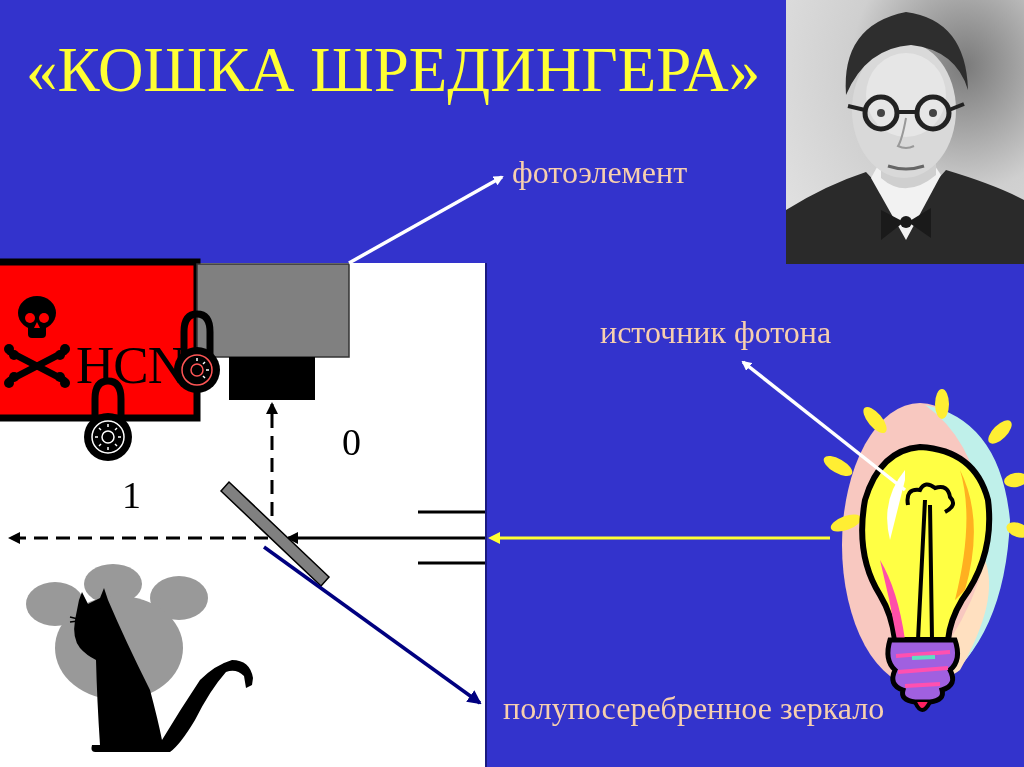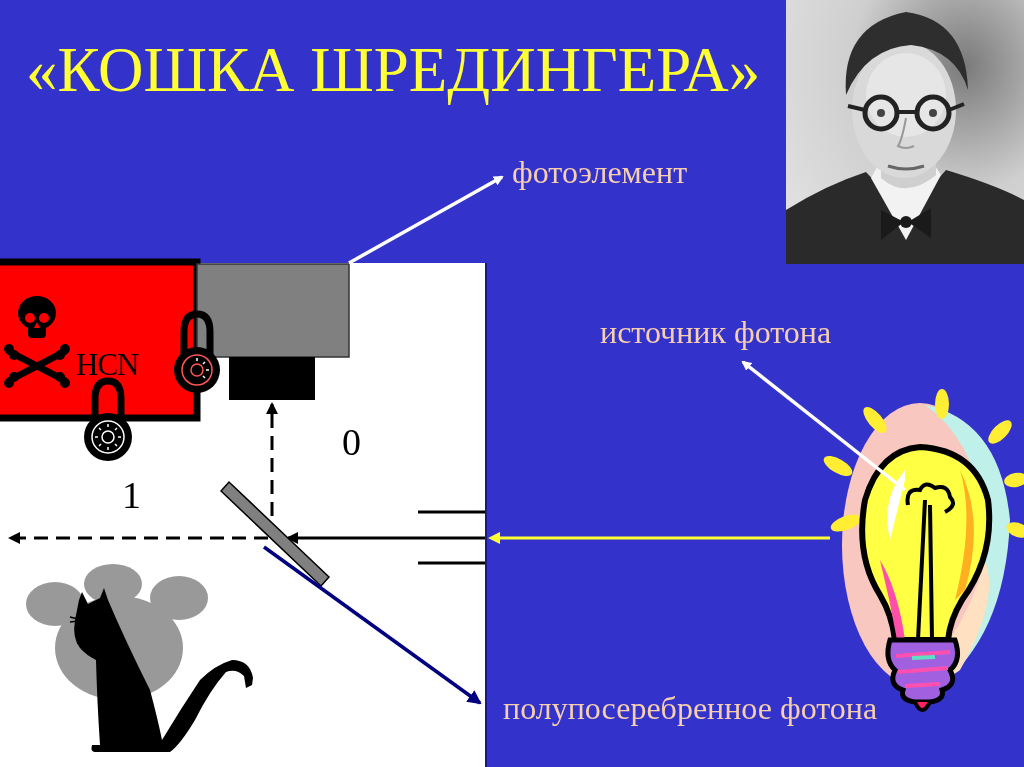--- a/index.html
+++ b/index.html
@@ -27,21 +27,21 @@
   .lbl-photo { left: 512px; top: 152px; }
   .lbl-source { left: 600px; top: 312px; }
   .lbl-mirror { left: 503px; top: 688px; }
   .whitebox {
     position: absolute; left: 0; top: 263px; width: 485px; height: 504px;
     background: #ffffff; border-right: 2px solid #1a1a80;
   }
   .digit { position: absolute; font-size: 38px; line-height: 40px; color: #000; }
   .digit-0 { left: 342px; top: 422px; }
   .digit-1 { left: 122px; top: 475px; }
-  .hcn { position: absolute; left: 76px; top: 343px; font-size: 31px; line-height: 44px; color: #000; letter-spacing: -1px; }
+  .hcn { position: absolute; left: 76px; top: 343px; font-size: 53px; line-height: 44px; color: #000; letter-spacing: -1px; }
   svg.overlay { position: absolute; left: 0; top: 0; width: 1024px; height: 767px; pointer-events: none; }
 </style>
 </head>
 <body>
 
 <div class="slide">
 
   <div class="title">«КОШКА ШРЕДИНГЕРА»</div>
 
   <div class="portrait">
@@ -69,21 +69,21 @@
       <circle cx="95" cy="113" r="4" fill="#444"></circle>
       <circle cx="147" cy="113" r="4" fill="#444"></circle>
 
       <path d="M120 118 Q116 140 112 146 Q120 150 128 146" fill="none" stroke="#999" stroke-width="2"></path>
       <path d="M102 166 Q120 172 138 166" fill="none" stroke="#666" stroke-width="3"></path>
     </svg>
   </div>
 
   <div class="label lbl-photo">фотоэлемент</div>
   <div class="label lbl-source">источник фотона</div>
-  <div class="label lbl-mirror">полупосеребренное фотона</div>
+  <div class="label lbl-mirror">полупосеребренное зеркало</div>
 
   <div class="whitebox"></div>
 
   <svg class="overlay" viewBox="0 0 1024 767">
     <defs>
       <marker id="arrW" markerWidth="10" markerHeight="10" refX="8" refY="5" orient="auto" markerUnits="userSpaceOnUse">
         <path d="M0 0 L10 5 L0 10 Z" fill="#ffffff"></path>
       </marker>
       <marker id="arrK" markerWidth="12" markerHeight="12" refX="10" refY="6" orient="auto" markerUnits="userSpaceOnUse">
         <path d="M0 0 L12 6 L0 12 Z" fill="#000000"></path>

